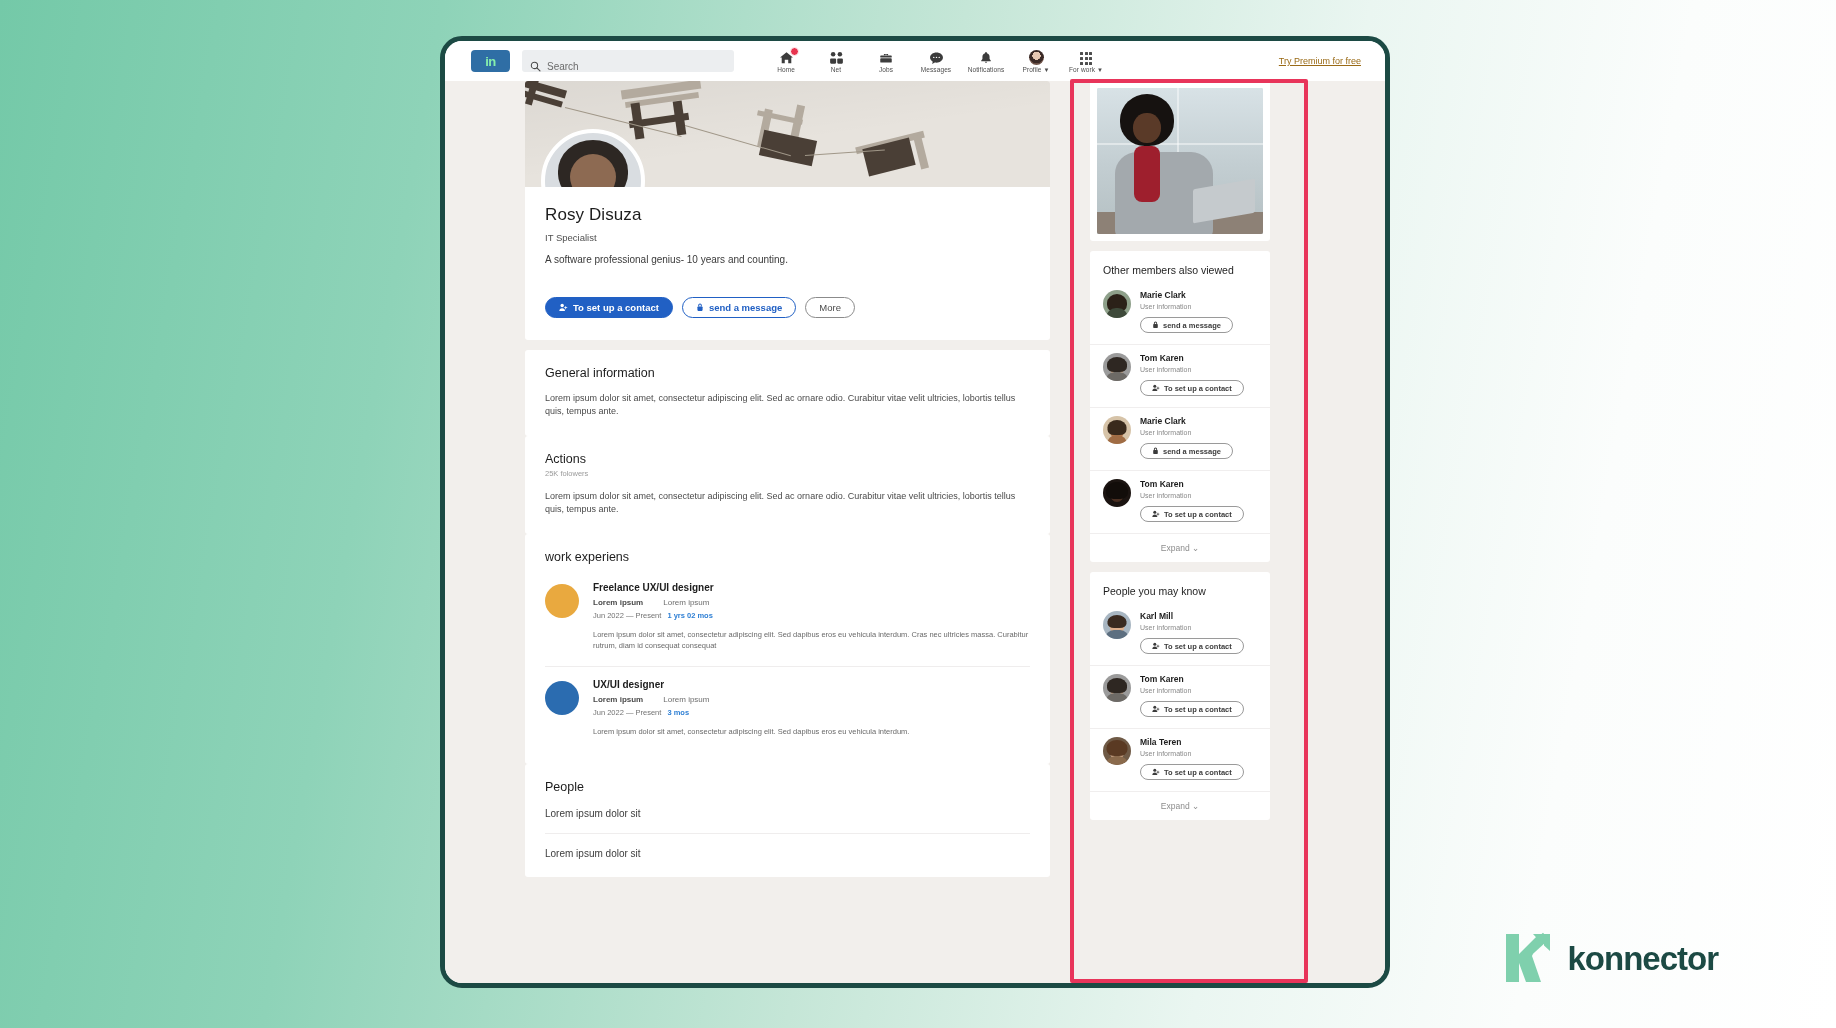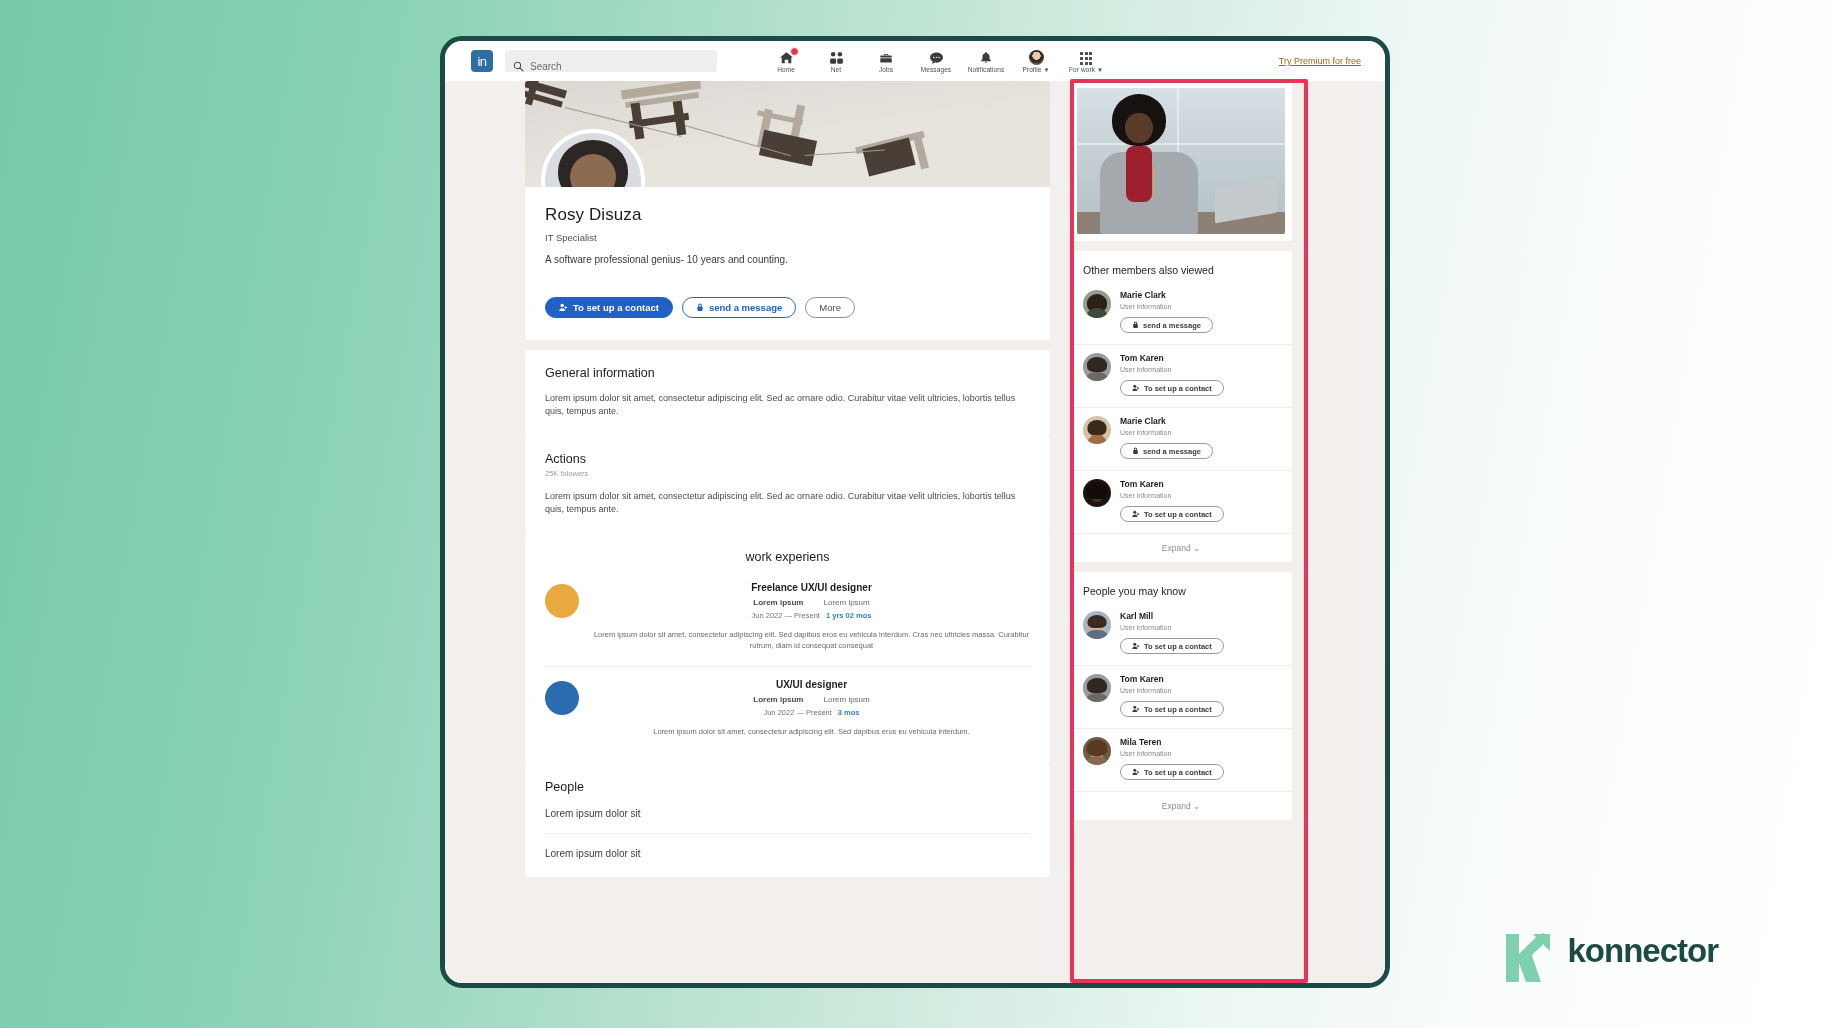--- a/index.html
+++ b/index.html
@@ -25,25 +25,25 @@
   #topnav {
     height: 40px;
     background: #ffffff;
     display: flex;
     align-items: center;
     padding: 0 16px 0 26px;
     position: relative;
     flex-shrink: 0;
   }
   #li-logo {
-    width: 22px; height: 22px;
+    width: 39px; height: 22px;
     background: #2f6ea5;
     border-radius: 4px;
-    color: #ffffff;
-    font-weight: normal;
+    color: #86efac;
+    font-weight: bold;
     font-size: 13px;
     display: flex; align-items: center; justify-content: center;
     letter-spacing: -0.5px;
     flex-shrink: 0;
   }
   #search-box {
     margin-left: 12px;
     width: 212px; height: 22px;
     background: #eceef0;
     border-radius: 3px;
@@ -94,21 +94,21 @@
   
   #page-body {
     background: #f2efec;
     height: calc(100% - 40px);
     display: flex;
     gap: 14px;
     padding: 0 0 0 0;
     position: relative;
   }
   #left-col { width: 525px; margin-left: 80px; }
-  #right-col { width: 222px; margin-left: 6px; }
+  #right-col { width: 180px; margin-left: 26px; }
 
   .card {
     background: #fff;
     border-radius: 3px;
   }
 
   
   #banner-card { border-radius: 3px; overflow: hidden; background:#fff; margin-bottom:10px;}
   #banner {
     height: 106px;
@@ -230,21 +230,21 @@
   }
   .expand {
     border-top: 1px solid #f0eeee;
     text-align:center; font-size: 8.5px; color:#8d8d8d;
     padding: 9px 0; cursor:pointer;
   }
 
   
   #konnector {
     position:absolute; right: 118px; bottom: 42px;
-    display:flex; align-items:flex-start; gap: 5px;
+    display:flex; align-items:center; gap: 5px;
   }
   #konnector-word { font-size: 33px; font-weight: bold; color:#1c4a44; letter-spacing:-1px; }
 </style>
 </head>
 <body>
 
 <div id="browser-window">
 
   <div id="topnav">
 
@@ -421,21 +421,21 @@
 
       <div class="card">
         <div class="section">
           <div class="sec-title">Actions</div>
           <div class="sec-sub">25K folowers</div>
           <div class="sec-body">Lorem ipsum dolor sit amet, consectetur adipiscing elit. Sed ac ornare odio. Curabitur vitae velit ultricies, lobortis tellus quis, tempus ante.</div>
         </div>
       </div>
 
       <div class="card">
-        <div class="section" style="padding-bottom:13px;text-align:center;">
+        <div class="section" style="padding-bottom:13px;">
           <div class="sec-title">work experiens</div>
 
           <div class="exp-row" style="margin-top:6px;">
             <div class="exp-dot" style="background:#e9a93f"></div>
             <div style="flex:1">
               <div class="exp-title">Freelance UX/UI designer</div>
               <div class="exp-meta">
                 <b>Lorem ipsum</b><span class="sep"></span><span>Lorem ipsum</span>
               </div>
               <div class="exp-date">

